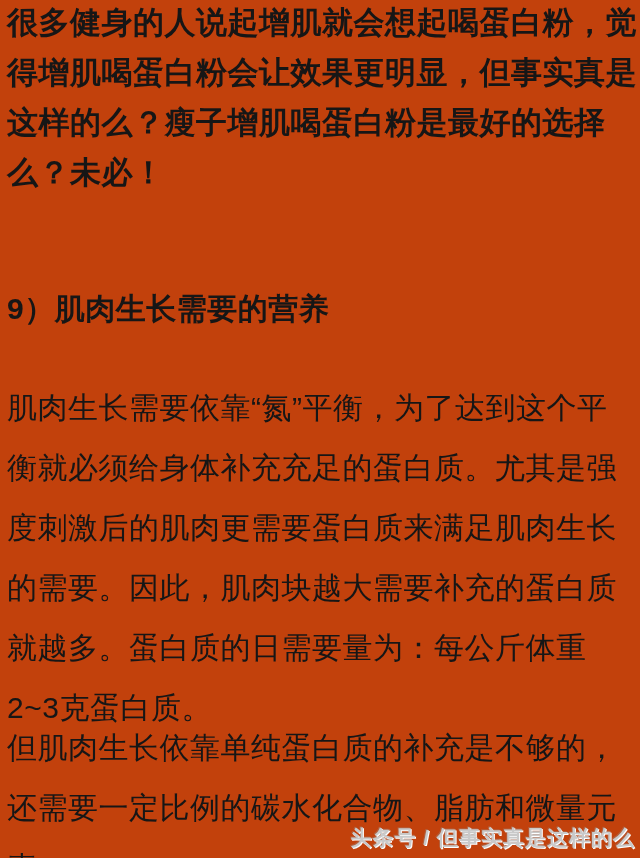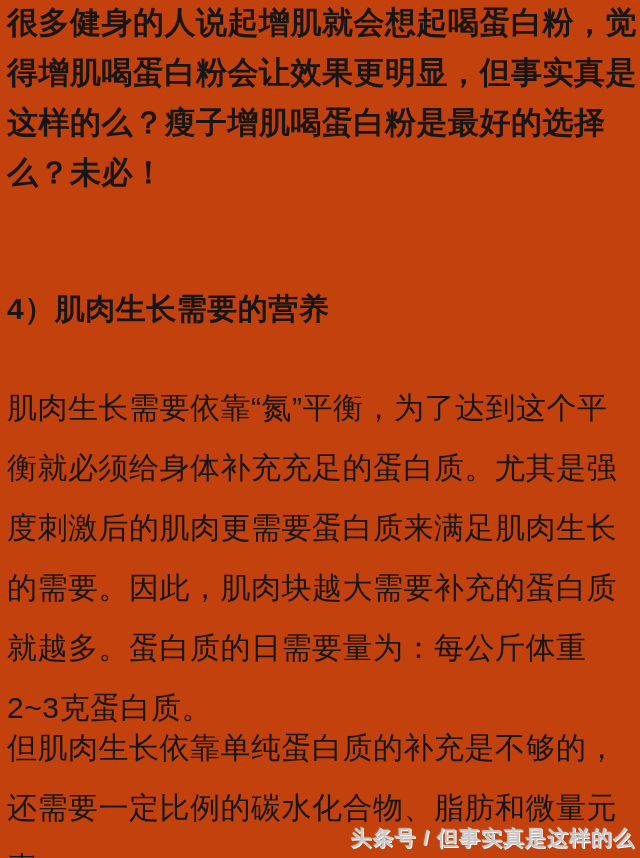--- a/index.html
+++ b/index.html
@@ -70,21 +70,21 @@
     white-space: nowrap;
   }
 </style>
 </head>
 <body>
 
 <div class="page">
 
   <p class="intro">很多健身的人说起增肌就会想起喝蛋白粉，觉得增肌喝蛋白粉会让效果更明显，但事实真是这样的么？瘦子增肌喝蛋白粉是最好的选择么？未必！</p>
 
-  <h2 class="heading">4）肌肉生长需要的营养</h2>
+  <h2 class="heading">9）肌肉生长需要的营养</h2>
 
   <p class="body-para para-1">肌肉生长需要依靠“氮”平衡，为了达到这个平衡就必须给身体补充充足的蛋白质。尤其是强度刺激后的肌肉更需要蛋白质来满足肌肉生长的需要。因此，肌肉块越大需要补充的蛋白质就越多。蛋白质的日需要量为：每公斤体重2~3克蛋白质。</p>
 
   <p class="body-para para-2">但肌肉生长依靠单纯蛋白质的补充是不够的，还需要一定比例的碳水化合物、脂肪和微量元素。</p>
 
   <p class="watermark">头条号 / 但事实真是这样的么</p>
 
 </div>
 
 </body></html>

